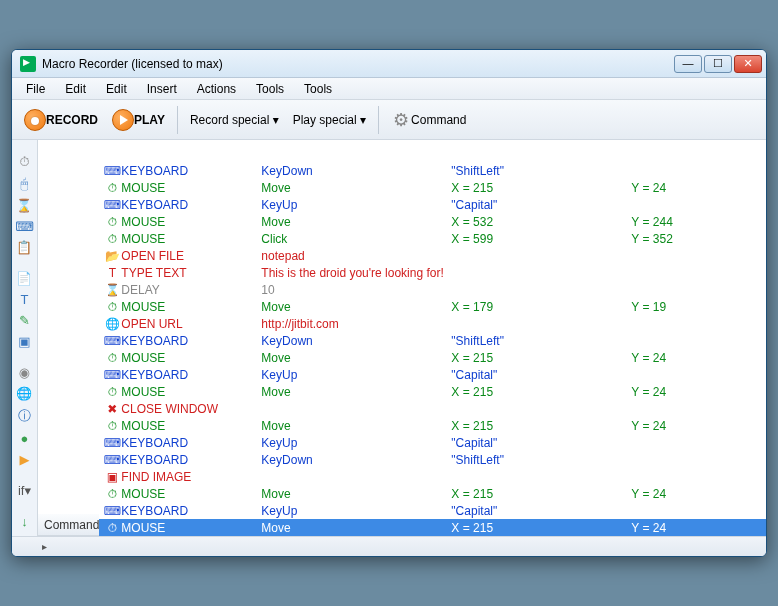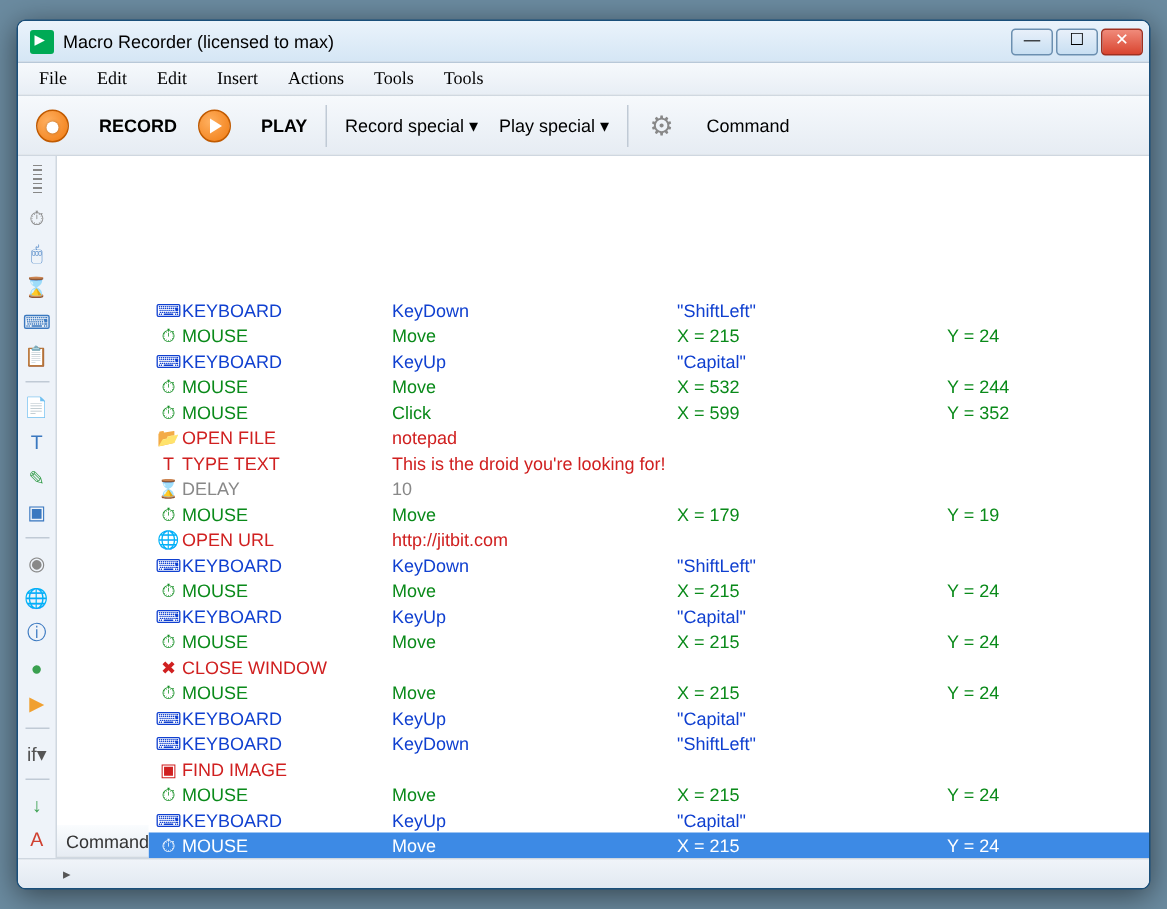--- a/index.html
+++ b/index.html
@@ -1,28 +1,28 @@
 <!DOCTYPE html>
 <html><head>
 <meta charset="utf-8">
 <style>
 * { box-sizing: border-box; margin: 0; padding: 0; }
 body { font-family: "Segoe UI", Tahoma, sans-serif; font-size: 12px; background: #6b8ba0; display: flex; justify-content: center; align-items: center; height: 606px; width: 778px; }
-.window { width: 756px; height: 580px; background: #fff; border: 1px solid #1a4f7a; border-radius: 6px; box-shadow: 0 4px 20px rgba(0,0,0,0.5); display: flex; flex-direction: column; overflow: hidden; }
+.window { width: 756px; height: 508px; background: #fff; border: 1px solid #1a4f7a; border-radius: 6px; box-shadow: 0 4px 20px rgba(0,0,0,0.5); display: flex; flex-direction: column; overflow: hidden; }
 .titlebar { height: 28px; background: linear-gradient(#eaf3fb, #d5e6f5); display: flex; align-items: center; padding: 0 4px 0 8px; border-bottom: 1px solid #b8c8d8; }
 .titlebar .app-icon { width: 16px; height: 16px; background: #0a5; border-radius: 2px; margin-right: 6px; position: relative; }
 .titlebar .app-icon::after { content: "▶"; font-size: 9px; color: #fff; position: absolute; left: 3px; top: 1px; }
 .titlebar .title { flex: 1; color: #000; font-size: 12px; }
 .titlebar .winbtns { display: flex; gap: 2px; }
 .titlebar .wb { width: 28px; height: 18px; border: 1px solid #6b8fb0; border-radius: 3px; background: linear-gradient(#e8f0fa, #c8dff2); display: flex; align-items: center; justify-content: center; cursor: pointer; font-size: 11px; line-height: 1; }
 .titlebar .wb.close { background: linear-gradient(#f08a7a, #d94530); border-color: #a03020; color: #fff; }
 .menubar { height: 22px; background: linear-gradient(#f6f9fc, #e8eef5); display: flex; align-items: center; padding: 0 4px; border-bottom: 1px solid #d0d8e0; }
-.menubar .mi { padding: 2px 10px; cursor: pointer; font-family: Liberation Serif, serif; }
+.menubar .mi { padding: 2px 10px; cursor: pointer; }
 .toolbar { height: 40px; background: linear-gradient(#f6f9fc, #e6ecf3); display: flex; align-items: center; padding: 0 6px; border-bottom: 1px solid #cfd7e0; gap: 2px; }
-.tb-btn { display: flex; align-items: center; gap: 20px; padding: 4px 6px; cursor: pointer; border-radius: 3px; }
+.tb-btn { display: flex; align-items: center; gap: 0; padding: 4px 6px; cursor: pointer; border-radius: 3px; }
 .tb-btn .lbl { font-weight: bold; text-transform: uppercase; font-size: 12px; }
 .rec-icon { width: 22px; height: 22px; border-radius: 50%; background: radial-gradient(circle at 35% 35%, #ffb060, #f07a10); border: 1px solid #c05a00; }
 .rec-icon::after { content: ""; display: block; width: 8px; height: 8px; border-radius: 50%; background: #fff; margin: 7px auto; box-shadow: 0 0 2px rgba(0,0,0,0.3); }
 .play-icon { width: 22px; height: 22px; border-radius: 50%; background: radial-gradient(circle at 35% 35%, #ffb060, #f07a10); border: 1px solid #c05a00; display: flex; align-items: center; justify-content: center; }
 .play-icon::after { content: ""; border-left: 8px solid #fff; border-top: 5px solid transparent; border-bottom: 5px solid transparent; margin-left: 2px; }
 .tb-sep { width: 1px; height: 28px; background: #c0cad5; margin: 0 4px; }
 .dd { padding: 3px 6px; cursor: pointer; font-size: 12px; border-radius: 3px; }
 .gear-icon { width: 20px; height: 20px; display: inline-block; color: #888; font-size: 18px; line-height: 20px; text-align: center; }
 .content { flex: 1; display: flex; overflow: hidden; }
 .side { width: 26px; background: #eef3f9; border-right: 1px solid #d0d8e0; display: flex; flex-direction: column; align-items: center; padding: 4px 0; gap: 6px; }

